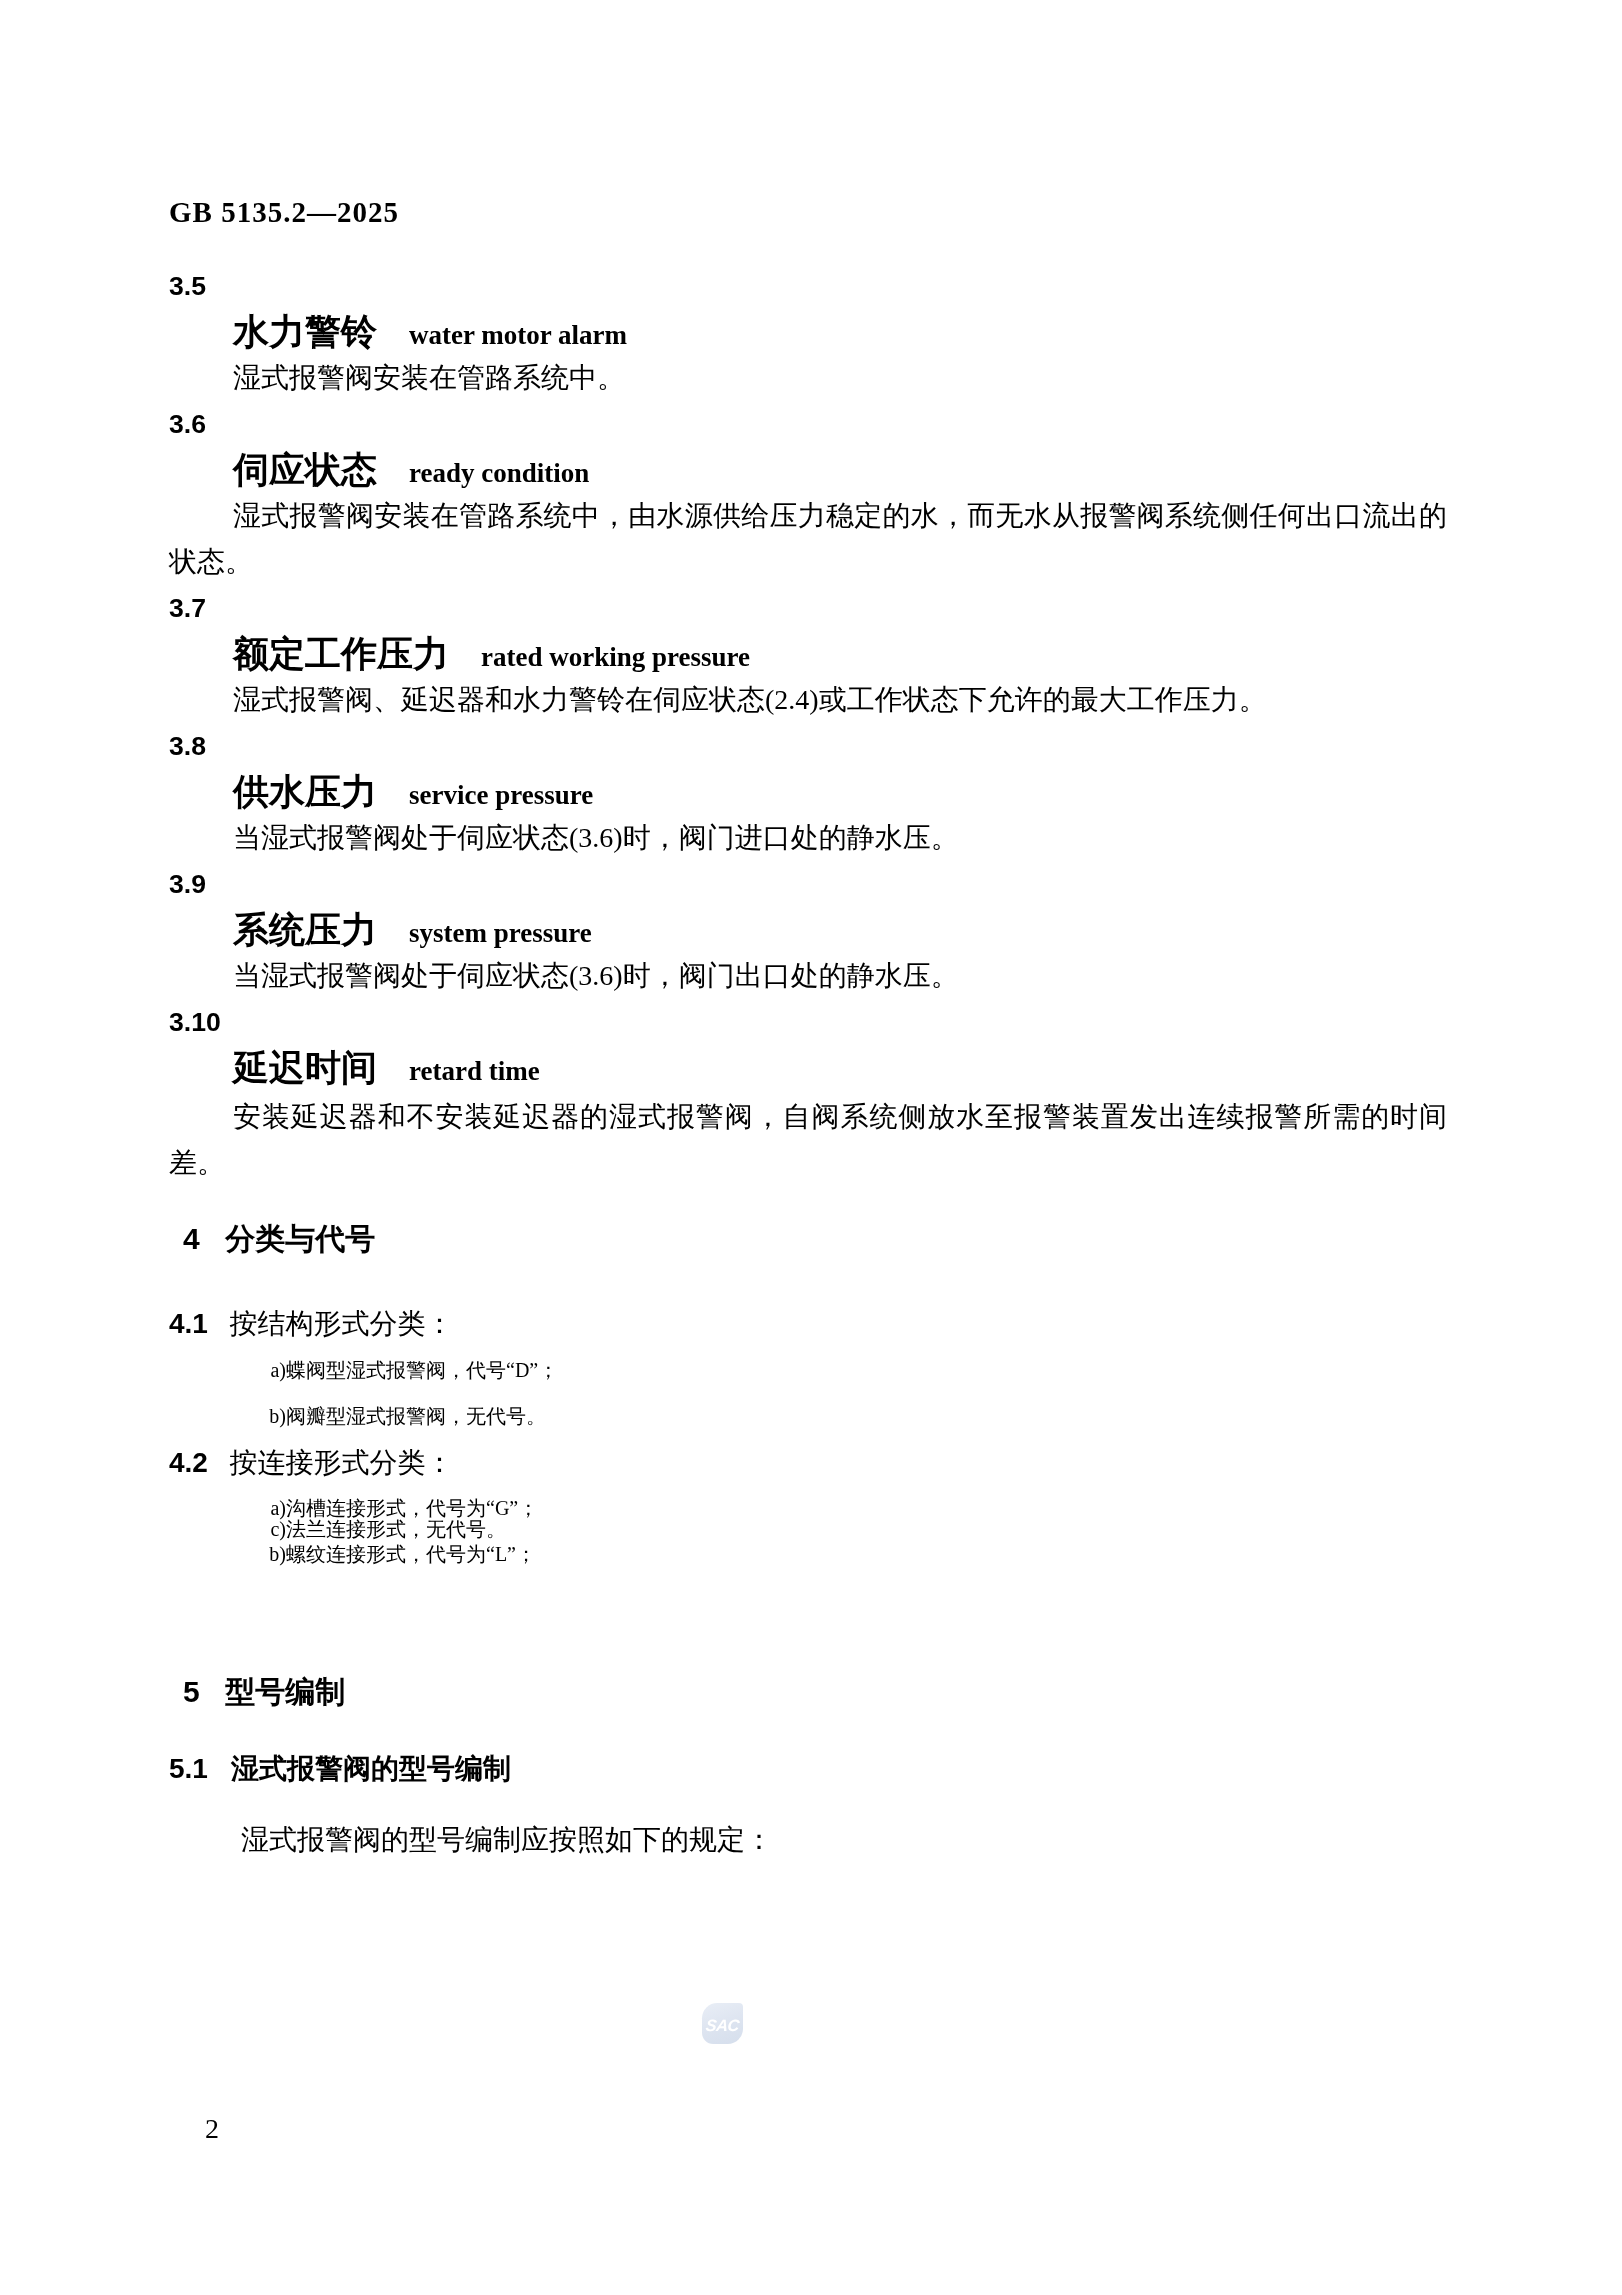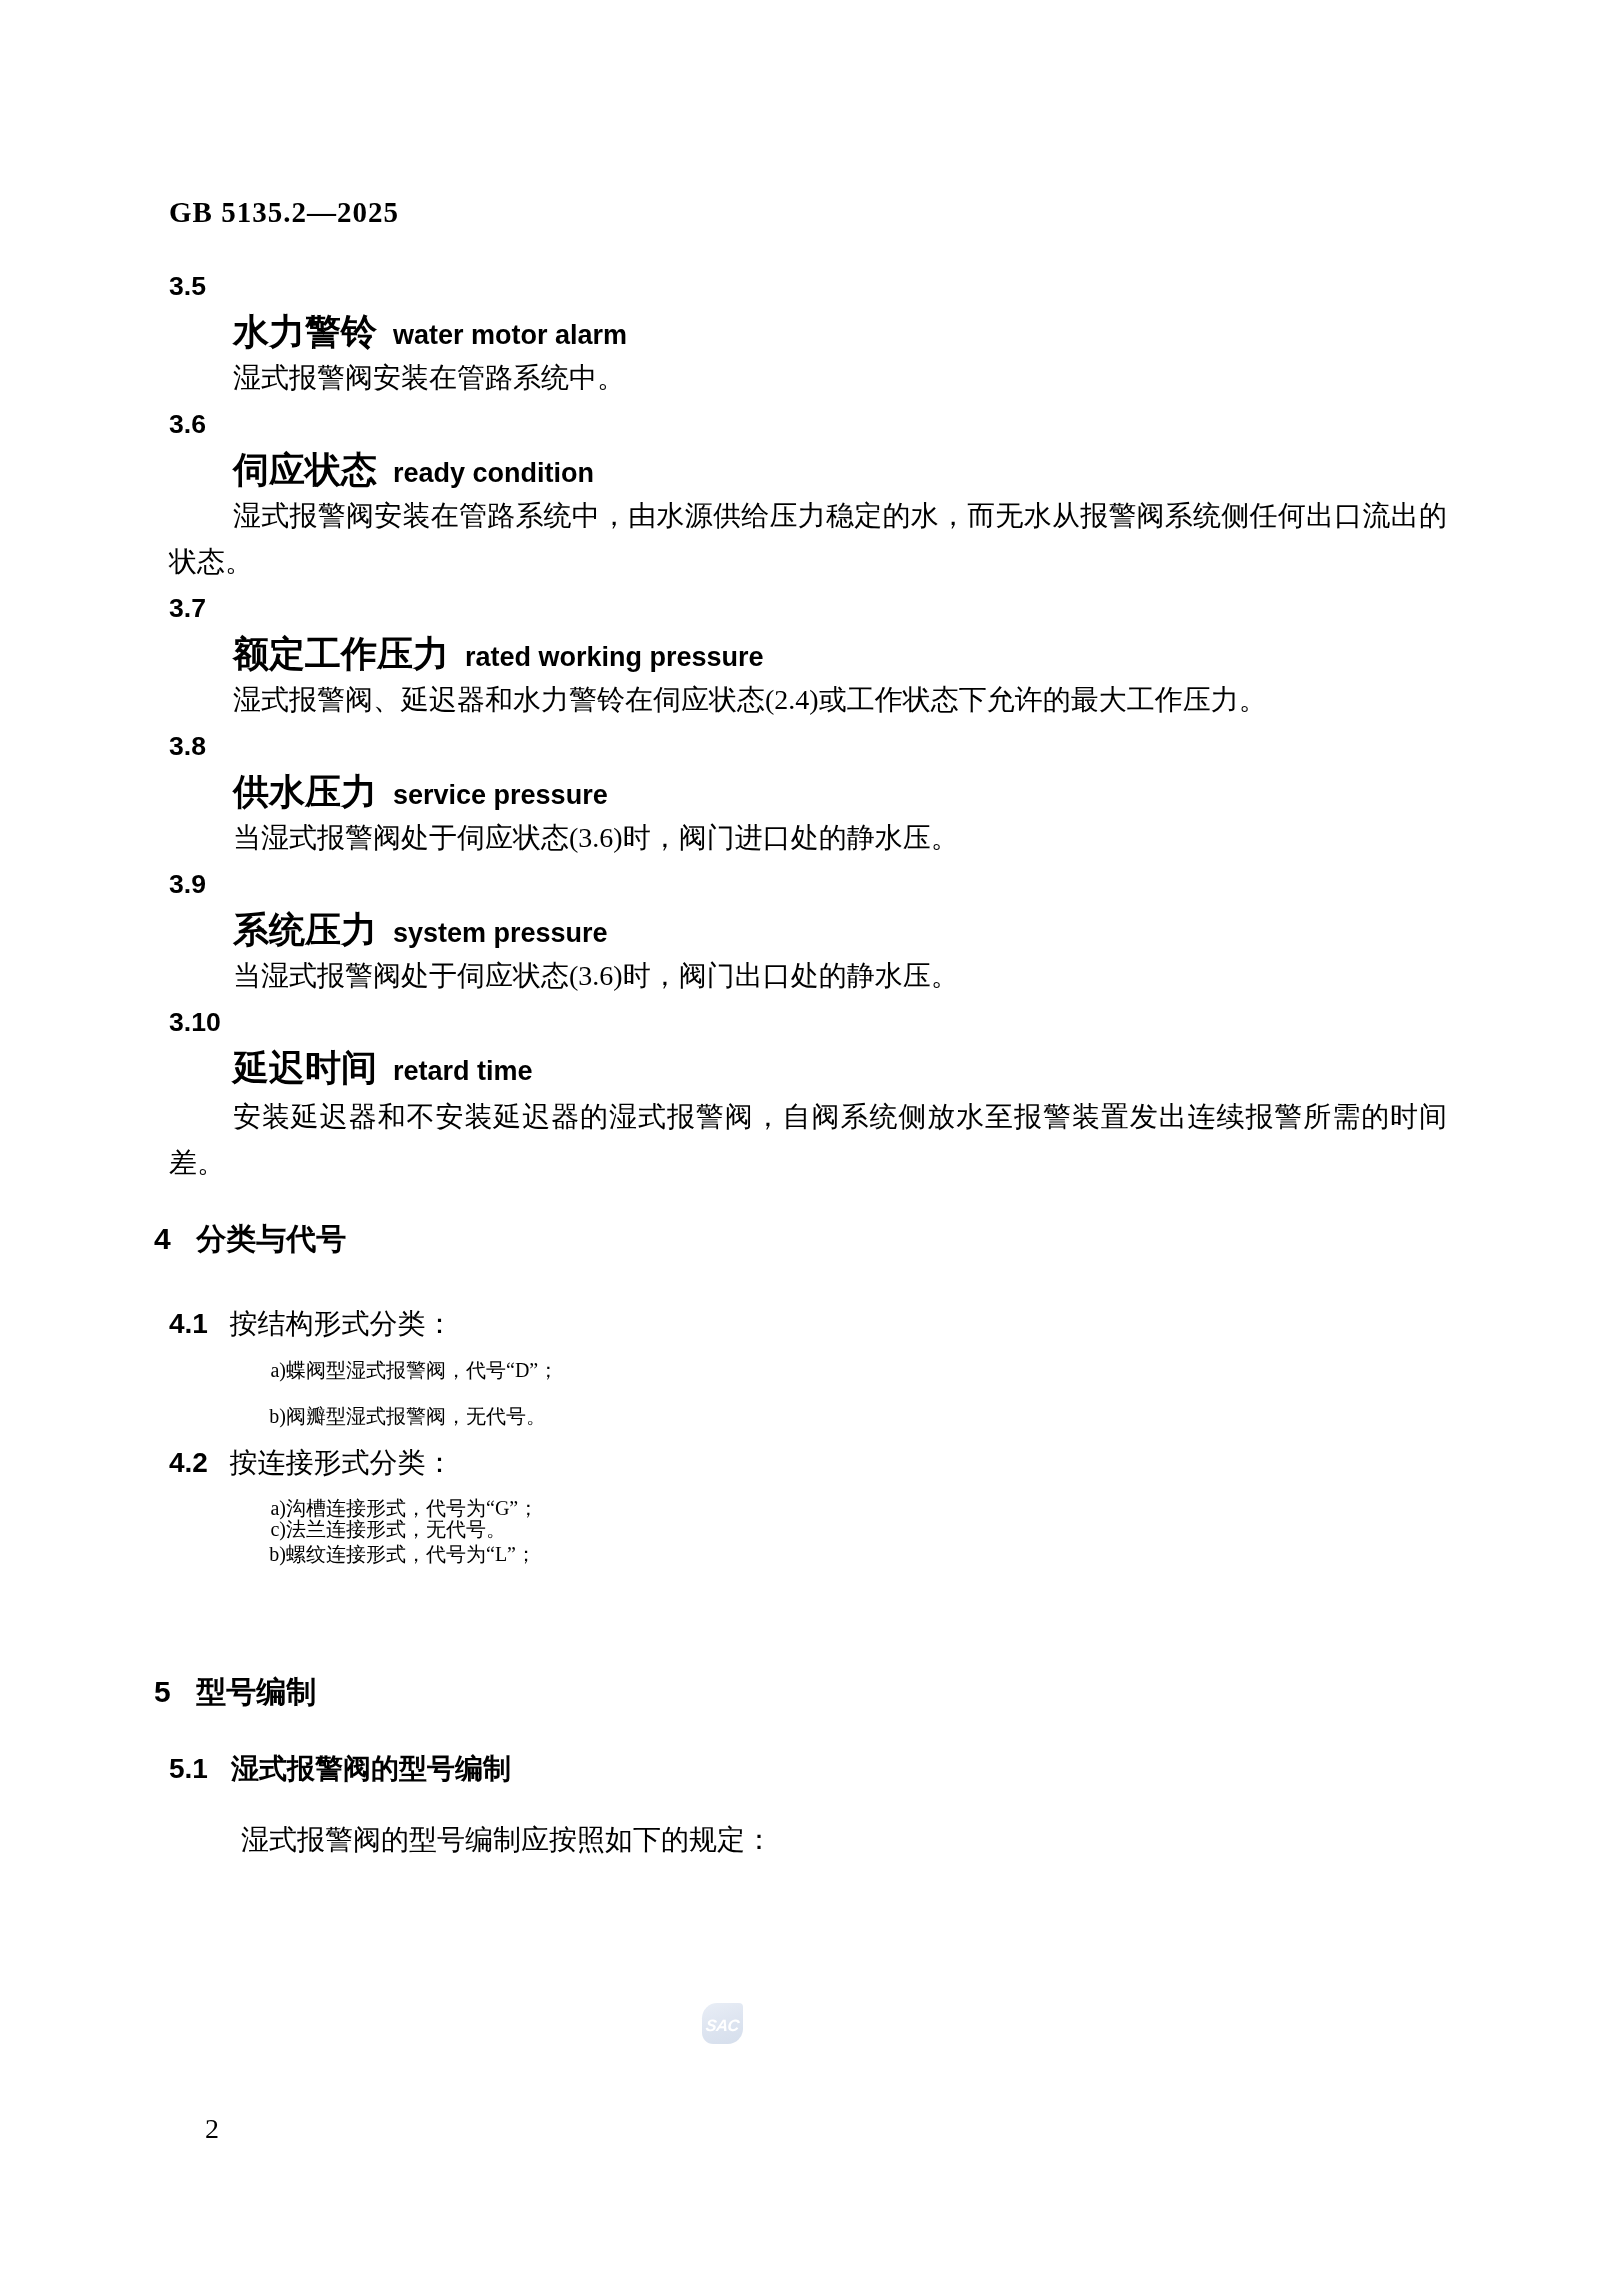--- a/index.html
+++ b/index.html
@@ -39,38 +39,38 @@
     left: 233px;
     line-height: 46px;
     white-space: nowrap;
   }
   .term-zh {
     font-family: "Liberation Sans", "DejaVu Sans", sans-serif;
     font-weight: bold;
     font-size: 36px;
   }
   .term-en {
-    font-family: Liberation Sans, sans-serif;
+    font-family: Liberation Serif, serif;
     font-weight: bold;
     font-size: 27px;
-    margin-left: 16px;
+    margin-left: 32px;
   }
   .def {
     left: 169px;
     width: 1278px;
     margin: 0;
     text-indent: 64px;
     font-size: 28px;
     line-height: 46px;
     text-align: justify;
     font-family: "Liberation Serif", "DejaVu Serif", serif;
   }
 
   .chapter-heading {
-    left: 154px;
+    left: 183px;
     font-family: "Liberation Sans", "DejaVu Sans", sans-serif;
     font-weight: bold;
     font-size: 30px;
     line-height: 46px;
     white-space: nowrap;
   }
   .chapter-heading .num { margin-right: 25.6px; }
 
   .clause-leadin {
     left: 169px;

